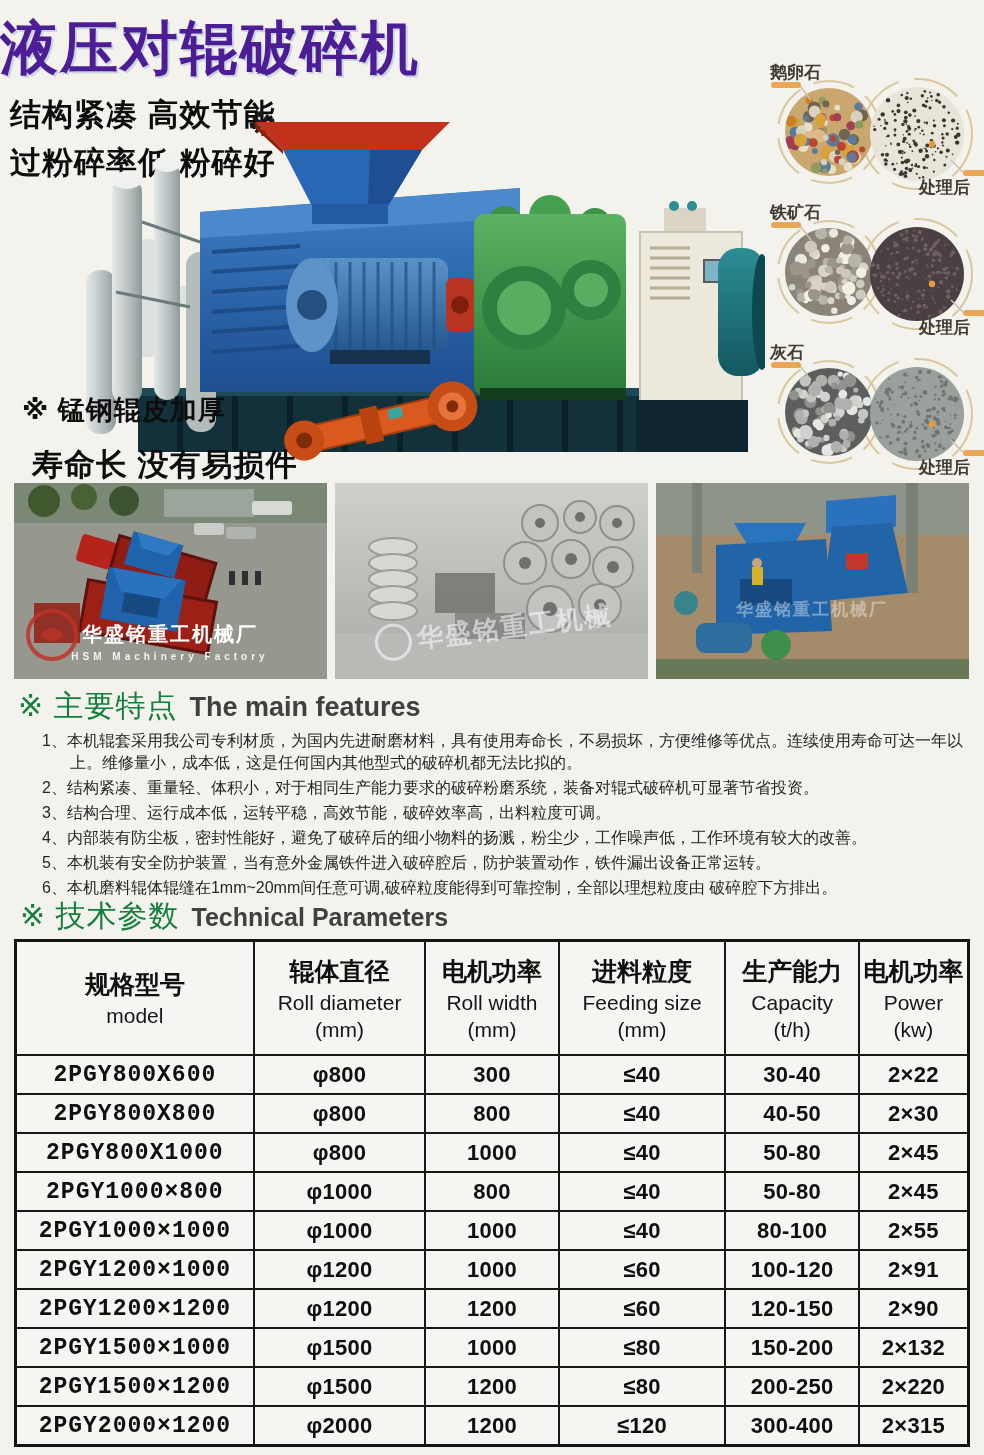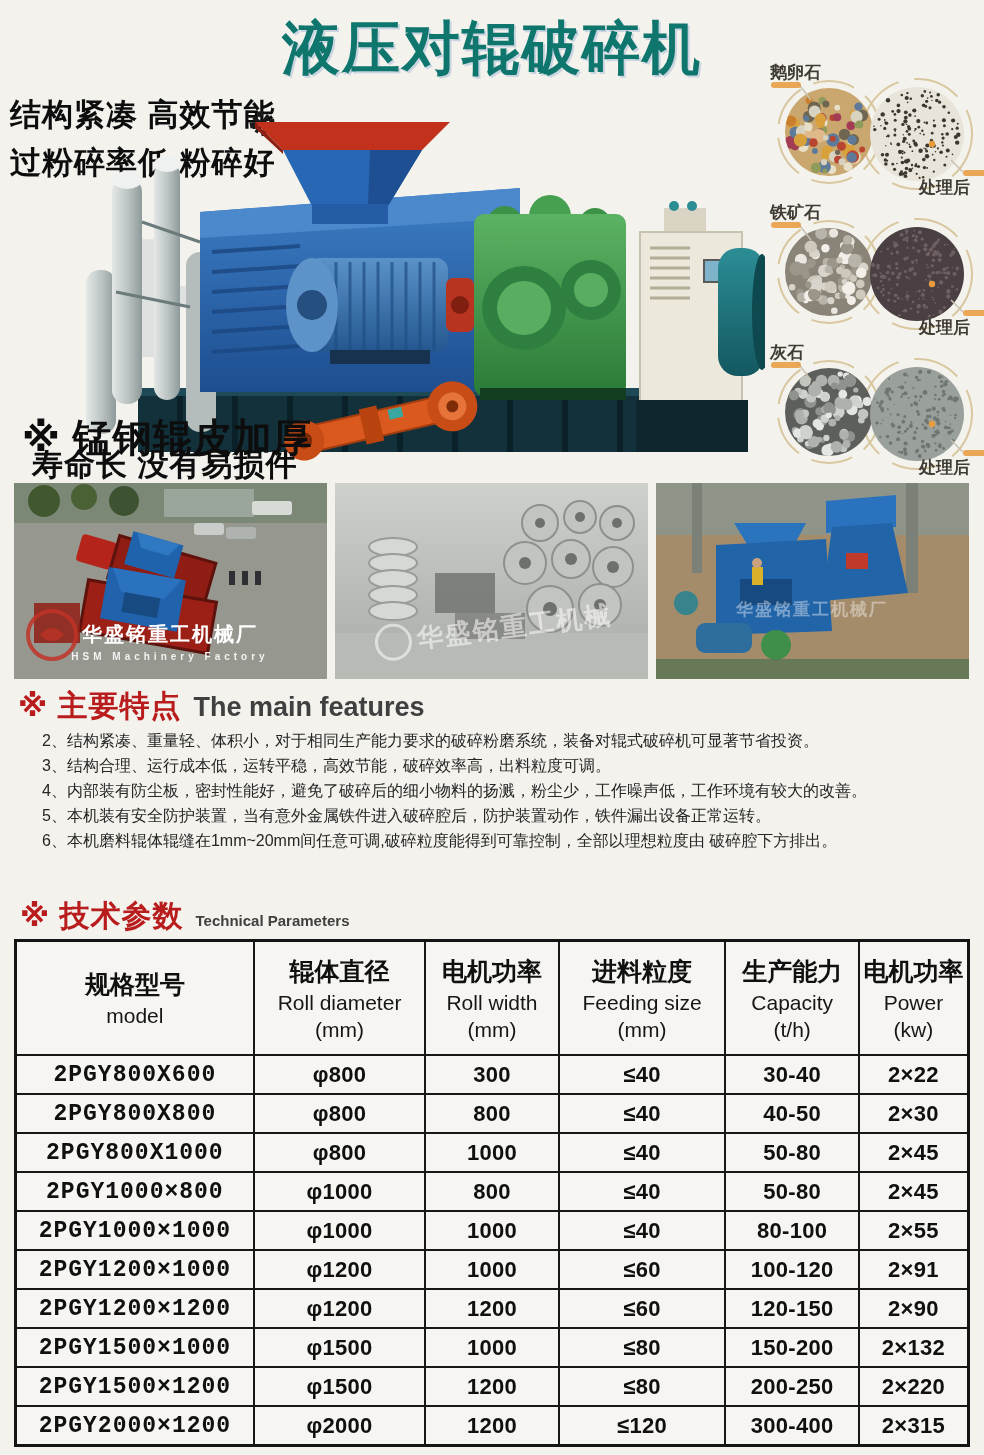--- a/index.html
+++ b/index.html
@@ -4,44 +4,44 @@
 <title>液压对辊破碎机</title>
 <style>
   html,body{margin:0;padding:0;}
   body{
     width:984px;height:1455px;position:relative;overflow:hidden;
     background:#f3f2ed;color:#1a1a1a;
     font-family:"Liberation Sans","DejaVu Sans",sans-serif;
   }
   .top{position:absolute;top:0;left:0;width:984px;height:683px;}
   .page-title{
-    position:absolute;top:10px;left:0;width:100%;text-align:center;
-    font-size:58px;font-weight:900;color:#0f766e;letter-spacing:2px;
+    position:absolute;top:10px;left:0;width:100%;
+    font-size:58px;font-weight:900;color:#4c1d95;letter-spacing:2px;
     text-shadow:2px 2px 0 rgba(130,160,205,.35);
   }
   .tag{position:absolute;font-weight:900;color:#0d0d0d;letter-spacing:1px;white-space:nowrap;}
   .tag-1{top:94px;left:10px;font-size:31px;}
   .tag-2{top:142px;left:10px;font-size:31px;}
   .star-mark{position:absolute;top:108px;left:248px;font-size:30px;font-weight:900;transform:rotate(-10deg);}
-  .tag-3{top:411px;left:22px;font-size:39px;}
+  .tag-3{top:392px;left:22px;font-size:27px;}
   .tag-4{top:444px;left:32px;font-size:31px;}
   .machine-wrap{position:absolute;top:92px;left:50px;width:715px;height:372px;}
   .hsm-wm{
     position:absolute;top:200px;left:130px;font-size:170px;font-weight:800;
     color:#8fa3b0;opacity:.20;letter-spacing:14px;pointer-events:none;
   }
   .materials{position:absolute;top:60px;left:752px;width:228px;margin-left:15px;}
   .material-pair{position:relative;width:228px;height:138px;margin-bottom:2px;}
   .photos{position:absolute;top:483px;left:14px;width:956px;display:flex;gap:8px;}
   .photo{width:313px;height:196px;overflow:hidden;background:#999;}
   .features{position:absolute;top:684px;left:0;width:984px;padding:0 12px;box-sizing:border-box;}
   .sec-head{display:flex;align-items:baseline;gap:12px;margin:2px 0 2px 6px;}
-  .sec-cn{font-size:30px;font-weight:700;color:#b91c1c;letter-spacing:1px;}
+  .sec-cn{font-size:30px;font-weight:400;color:#15803d;letter-spacing:1px;}
   .sec-en{font-size:27px;font-weight:700;color:#404040;}
-  .sec-en.small{font-size:15px;}
+  .sec-en.small{font-size:25px;}
   ul.feature-list{list-style:none;margin:3px 0 0;padding:0 6px 0 30px;}
   ul.feature-list li{
     font-size:16px;line-height:22px;margin:0 0 3px;color:#262626;
     padding-left:28px;text-indent:-28px;
   }
   .tech{position:absolute;top:894px;left:0;width:984px;padding:0 14px;box-sizing:border-box;}
   table.spec{
     width:100%;border-collapse:collapse;table-layout:fixed;margin-top:2px;
     background:#f6f5f1;border:3px solid #141414;
   }
@@ -1035,20 +1035,21 @@
     </div>
   </div>
 </div>
 
 <div class="features">
   <div class="sec-head">
     <span class="sec-cn">※ 主要特点</span>
     <span class="sec-en">The main features</span>
   </div>
   <ul class="feature-list">
+      <li>1、本机辊套采用我公司专利材质，为国内先进耐磨材料，具有使用寿命长，不易损坏，方便维修等优点。连续使用寿命可达一年以上。维修量小，成本低，这是任何国内其他型式的破碎机都无法比拟的。</li>
       <li>2、结构紧凑、重量轻、体积小，对于相同生产能力要求的破碎粉磨系统，装备对辊式破碎机可显著节省投资。</li>
       <li>3、结构合理、运行成本低，运转平稳，高效节能，破碎效率高，出料粒度可调。</li>
       <li>4、内部装有防尘板，密封性能好，避免了破碎后的细小物料的扬溅，粉尘少，工作噪声低，工作环境有较大的改善。</li>
       <li>5、本机装有安全防护装置，当有意外金属铁件进入破碎腔后，防护装置动作，铁件漏出设备正常运转。</li>
       <li>6、本机磨料辊体辊缝在1mm~20mm间任意可调,破碎粒度能得到可靠控制，全部以理想粒度由 破碎腔下方排出。</li>
     </ul>
 </div>
 
 <div class="tech">
   <div class="sec-head">

